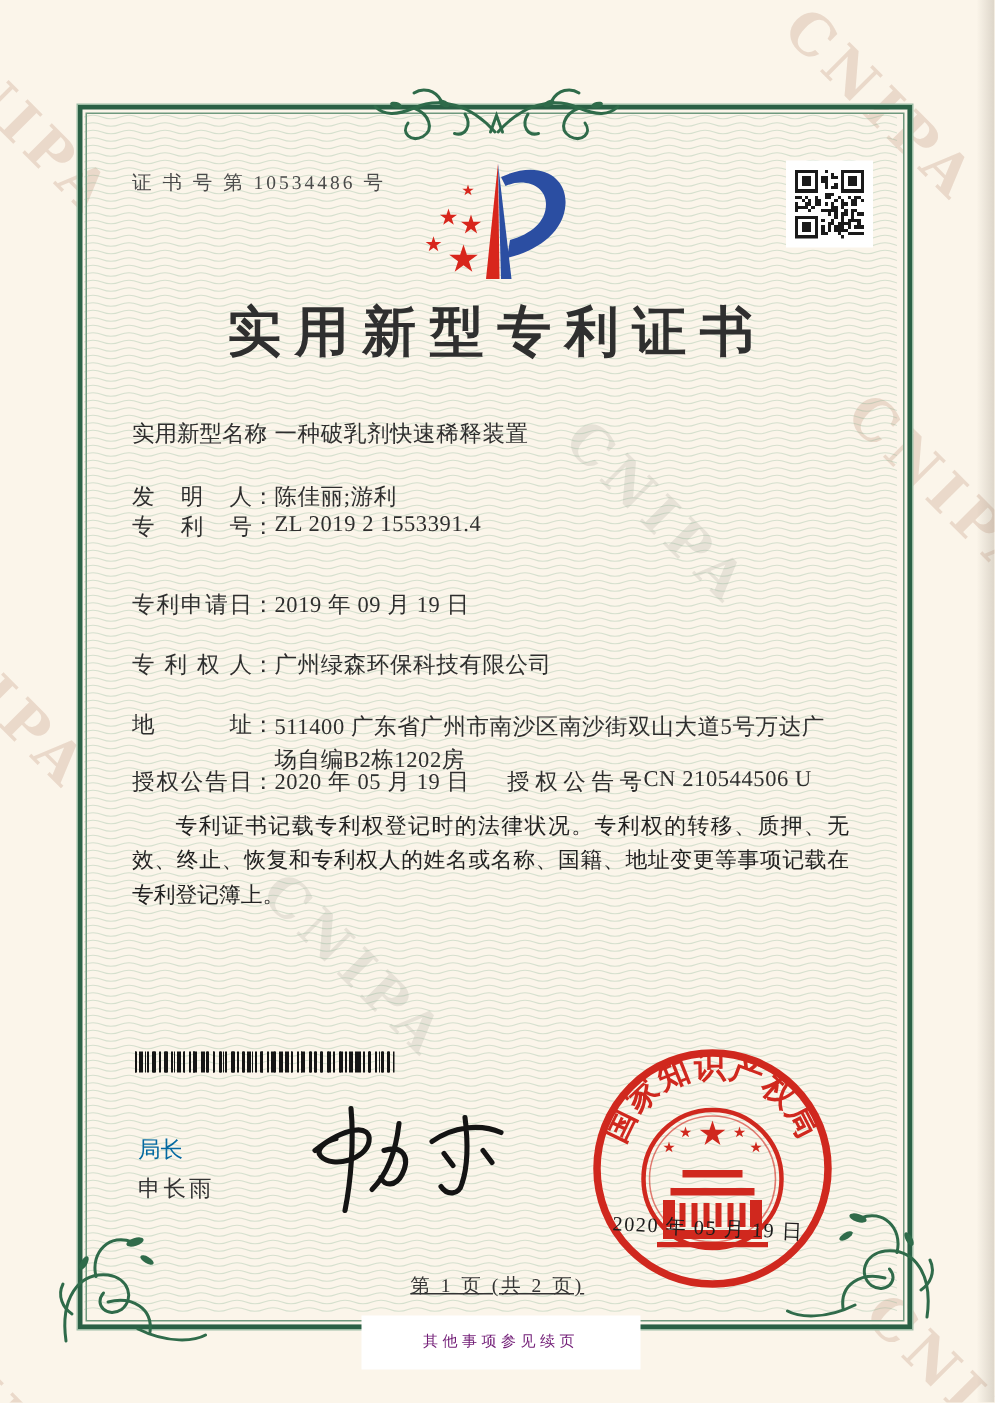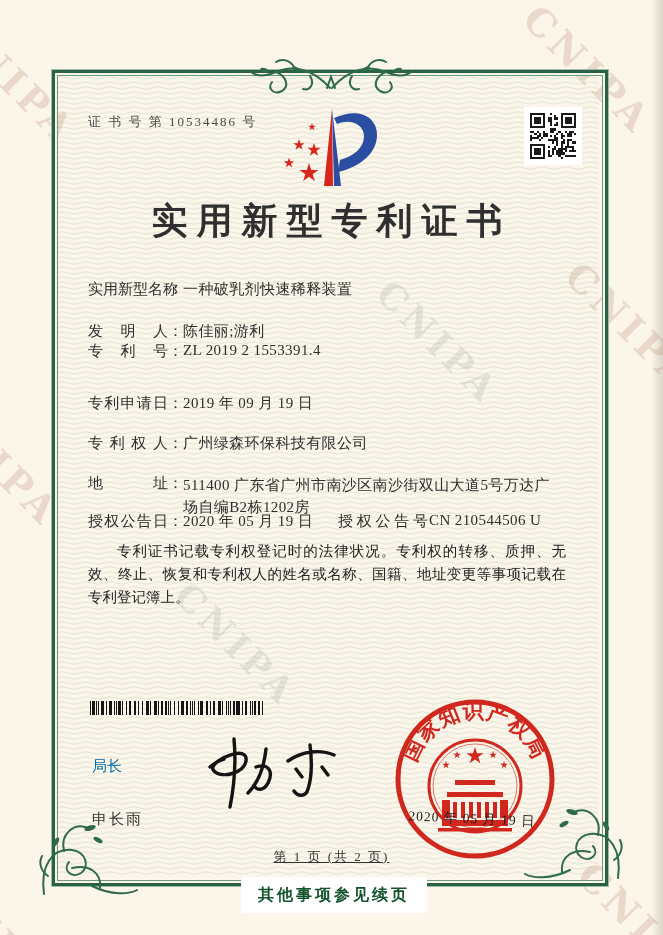--- a/index.html
+++ b/index.html
@@ -51,34 +51,34 @@
     line-height:23px;text-align:justify;color:#222;}
   .legal p{margin:0;text-indent:2em;}
   
   .barcode{position:absolute;left:90px;top:701px;width:173px;height:14px;
     background:
       repeating-linear-gradient(90deg,#151515 0 1.5px,transparent 1.5px 4px),
       repeating-linear-gradient(90deg,#151515 0 1px,transparent 1px 6.5px),
       repeating-linear-gradient(90deg,transparent 0 2.5px,#151515 2.5px 4px,transparent 4px 9px);}
   
   .director-title{position:absolute;left:92px;top:757px;font-family:"Liberation Sans","DejaVu Sans",sans-serif;font-size:15px;color:#0369a1;}
-  .director-name{position:absolute;left:92px;top:810px;font-family:"Liberation Sans","DejaVu Sans",sans-serif;font-size:15px;color:#333;letter-spacing:2px;}
+  .director-name{position:absolute;left:92px;top:783px;font-family:"Liberation Sans","DejaVu Sans",sans-serif;font-size:15px;color:#333;letter-spacing:2px;}
   .sig{position:absolute;left:196px;top:733px;}
   .sig path{stroke:#141414;stroke-width:3.4;fill:none;stroke-linecap:round;stroke-linejoin:round;}
   
   .seal{position:absolute;left:389px;top:694px;}
   .seal .ring{stroke:var(--seal-red);fill:none;}
   .seal .red{fill:var(--seal-red);}
   .seal text{font-size:21px;font-weight:bold;fill:var(--seal-red);letter-spacing:2px;}
   .seal-date{position:absolute;left:402px;top:810px;width:140px;text-align:center;
     font-size:13.5px;color:#1c1c1c;letter-spacing:1px;transform:rotate(2.5deg);white-space:nowrap;}
   
   .page-info{position:absolute;left:0;top:848px;width:663px;text-align:center;font-size:13px;letter-spacing:2px;color:#333;text-decoration:underline;}
   .note{position:absolute;left:241px;top:877px;width:186px;height:36px;line-height:36px;
-    background:#ffffff;text-align:center;font-size:16px;letter-spacing:3px;color:#14532d;font-weight:bold;}
+    background:#ffffff;text-align:center;font-size:10px;letter-spacing:3px;color:#701a75;}
   
   .orn path,.orn ellipse{stroke:#2f6b4a;fill:none;stroke-width:2;stroke-linecap:round;}
   .orn .fill{fill:#2f6b4a;stroke:none;}
   .qr-box{position:absolute;left:524px;top:107px;width:58px;height:58px;background:#fff;}
   .qr-box svg{position:absolute;left:6px;top:6px;}
 </style>
 </head>
 <body>
 
 <div class="wm" style="left:-30px;top:6px">CNIPA</div>

